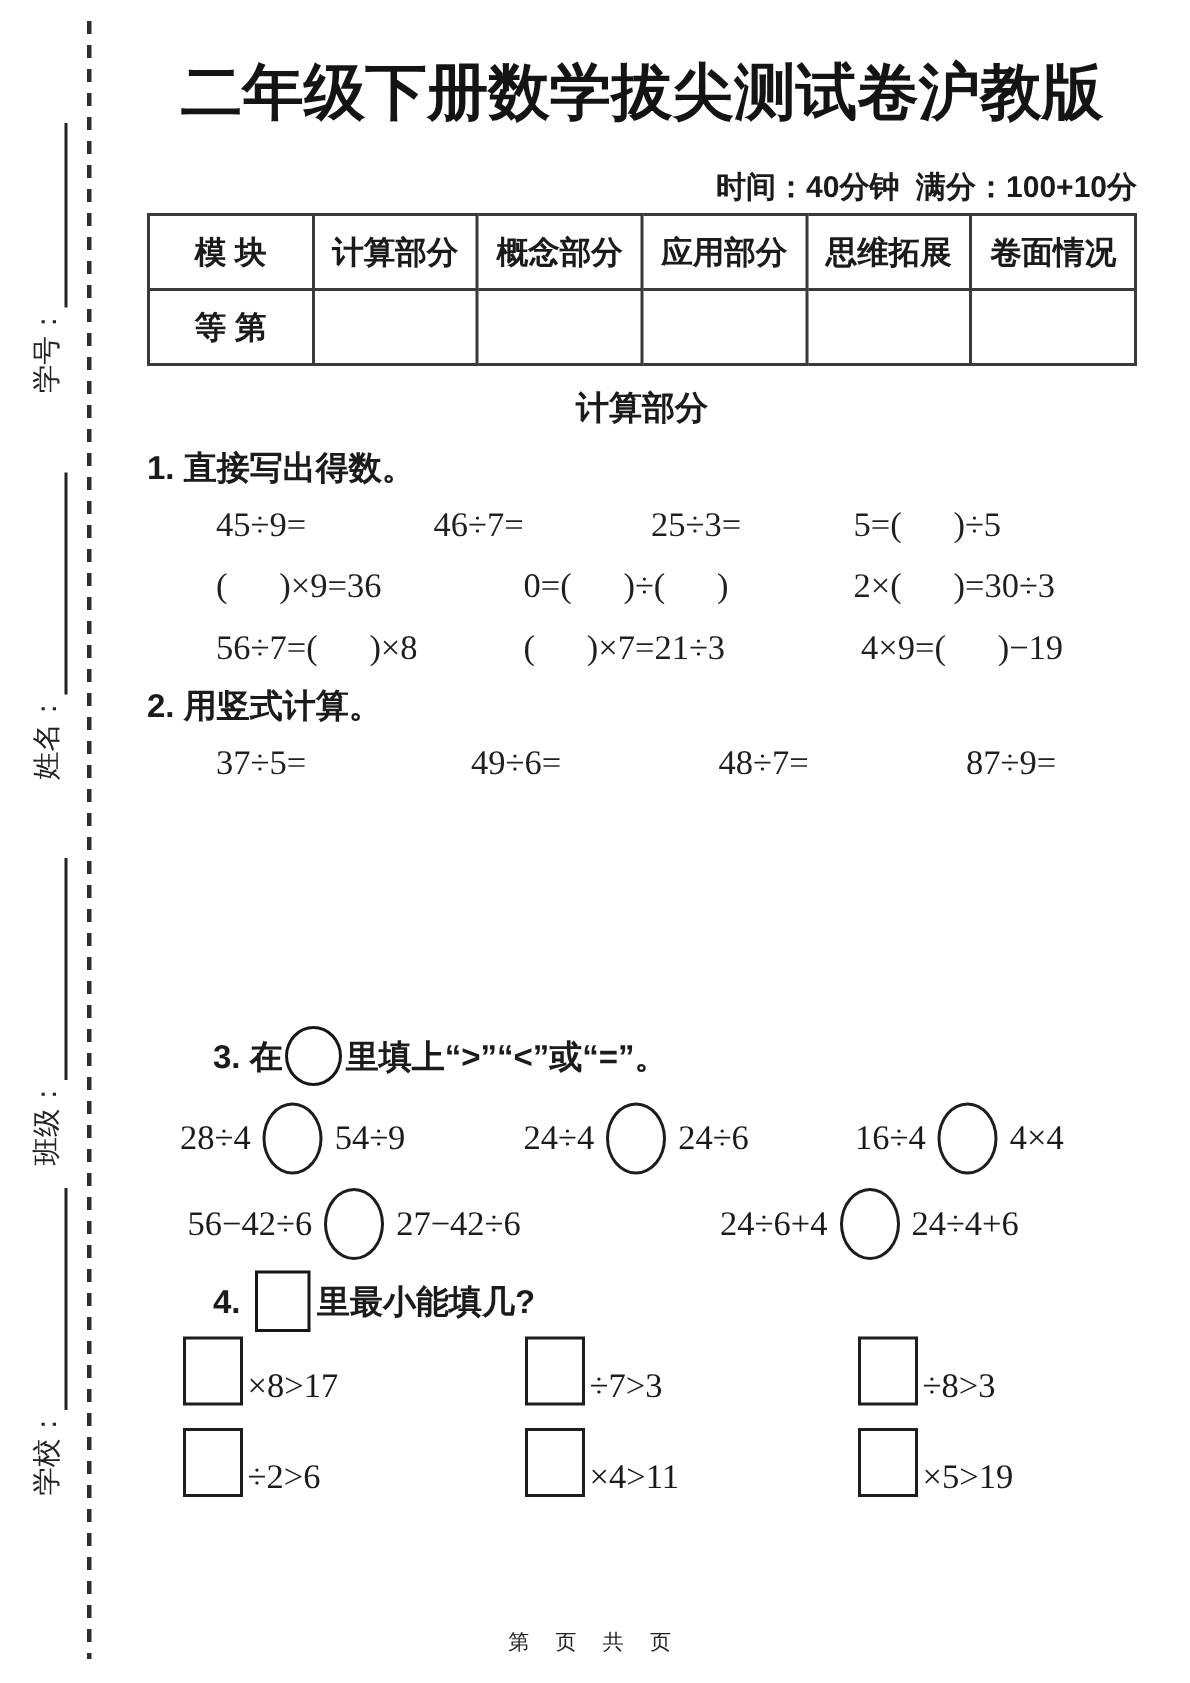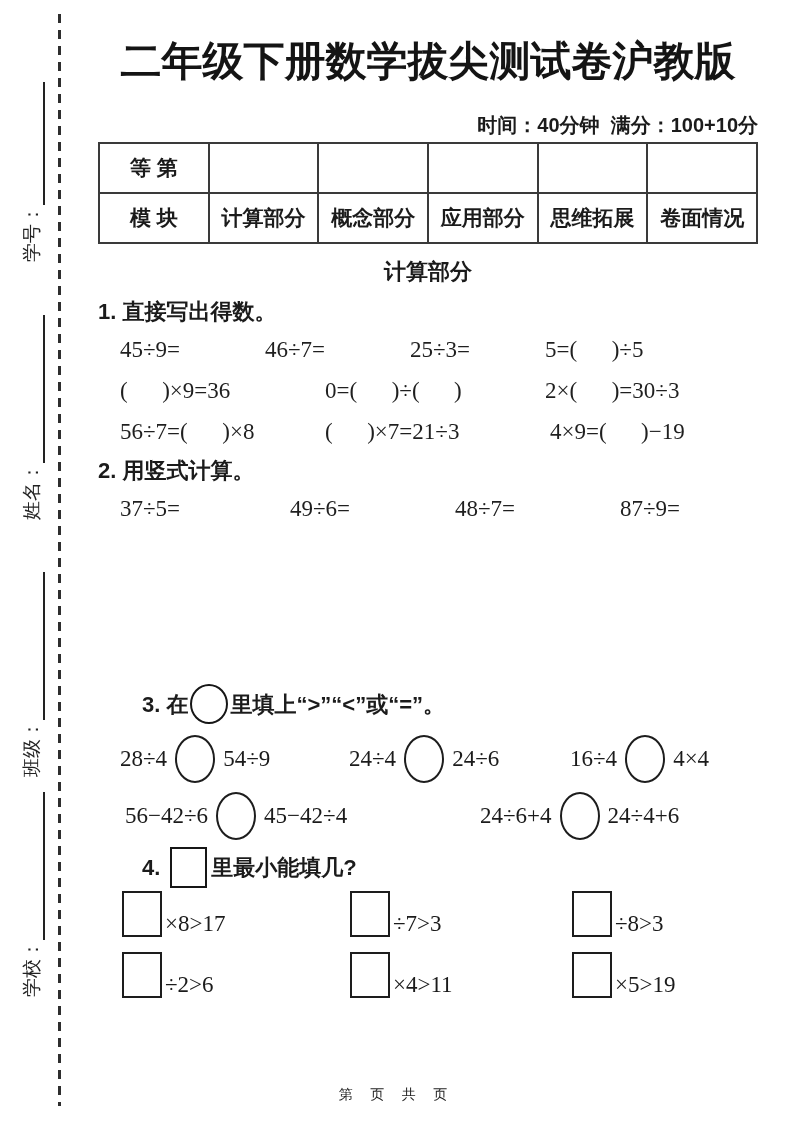--- a/index.html
+++ b/index.html
@@ -54,21 +54,21 @@
     margin-top:15px;text-align:center;font-size:22px;line-height:26px;
     font-weight:bold;
   }
   .q-title{
     margin-top:13px;font-size:22px;line-height:27px;font-weight:bold;white-space:pre;
   }
   .math-row{position:relative;height:28px;margin-top:13px;}
   .math-row.first{margin-top:11px;}
   .item{
     position:absolute;top:0;font-family:"Liberation Serif",serif;
-    font-size:23px;line-height:28px;white-space:pre;color:#1f1f1f;
+    font-size:23px;line-height:28px;white-space:pre;color:#1f1f1f;margin-left:24px;
   }
   .spacer{height:158px;}
   .q-title.with-shape{display:flex;align-items:center;height:46px;margin-top:0;margin-left:44px;}
   .q-title.q4t{height:44px;margin-top:5px;}
   .title-circle{
     display:inline-block;width:34px;height:36px;border:2.5px solid #161616;
     border-radius:50%;margin:0 2px;flex:0 0 auto;
   }
   .title-square{
     display:inline-block;width:33px;height:37px;border:2.5px solid #161616;
@@ -114,35 +114,35 @@
   <div class="side-field f4"><span class="lbl">学校：</span><span class="blank"></span></div>
 
   <div class="main">
 
     <h1 class="doc-title">二年级下册数学拔尖测试卷沪教版</h1>
     <div class="meta">时间：40分钟  满分：100+10分</div>
 
     <table class="score">
       <tbody>
           <tr>
-        <td>等 第</td>
-        <td></td>
-        <td></td>
-        <td></td>
-        <td></td>
-        <td></td>
-      </tr>
-      <tr>
         <th>模 块</th>
         <th>计算部分</th>
         <th>概念部分</th>
         <th>应用部分</th>
         <th>思维拓展</th>
         <th>卷面情况</th>
       </tr>
+      <tr>
+        <td>等 第</td>
+        <td></td>
+        <td></td>
+        <td></td>
+        <td></td>
+        <td></td>
+      </tr>
     </tbody>
       </table>
 
     <div class="section-title">计算部分</div>
 
     <div class="q-title">1. 直接写出得数。</div>
     <div class="math-row first">
       <span class="item" style="left:22px">45÷9=</span>
       <span class="item" style="left:167px">46÷7=</span>
       <span class="item" style="left:312px">25÷3=</span>
@@ -187,21 +187,21 @@
       <span class="cmp" style="left:472px">
         <span>16÷4</span>
         <span class="circle"></span>
         <span>4×4</span>
       </span>
     </div>
     <div class="shape-row r-c2">
       <span class="cmp" style="left:27px">
         <span>56−42÷6</span>
         <span class="circle"></span>
-        <span>45−42÷4</span>
+        <span>27−42÷6</span>
       </span>
       <span class="cmp" style="left:382px">
         <span>24÷6+4</span>
         <span class="circle"></span>
         <span>24÷4+6</span>
       </span>
     </div>
 
     <div class="q-title with-shape q4t">
       <span>4.</span>

